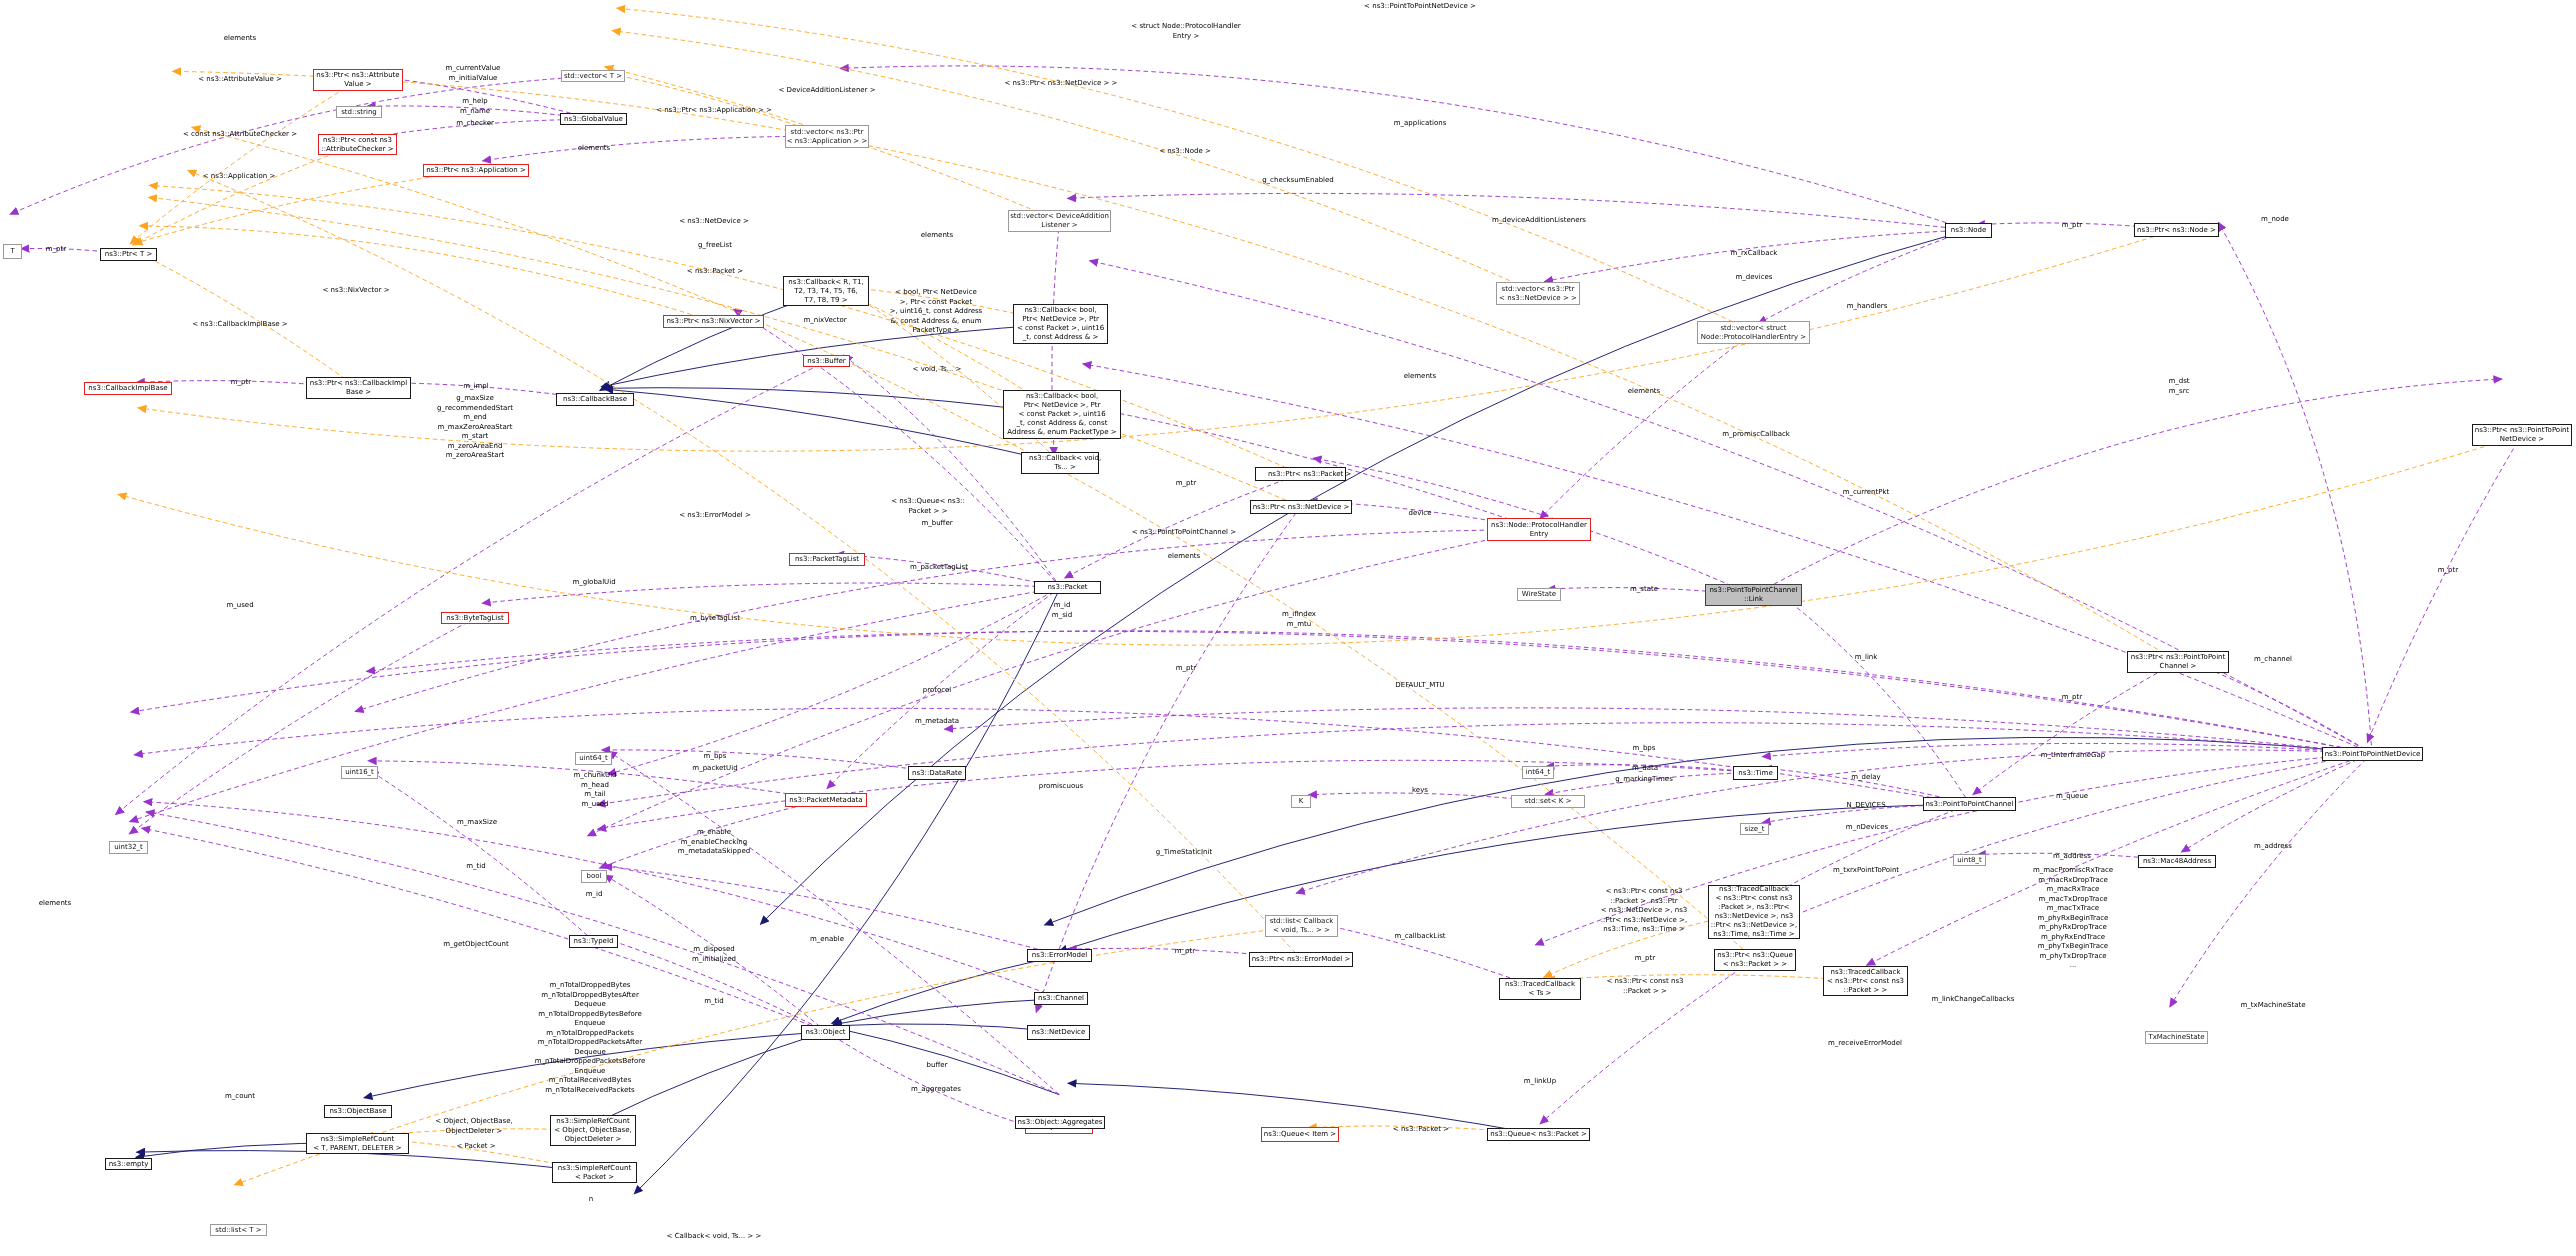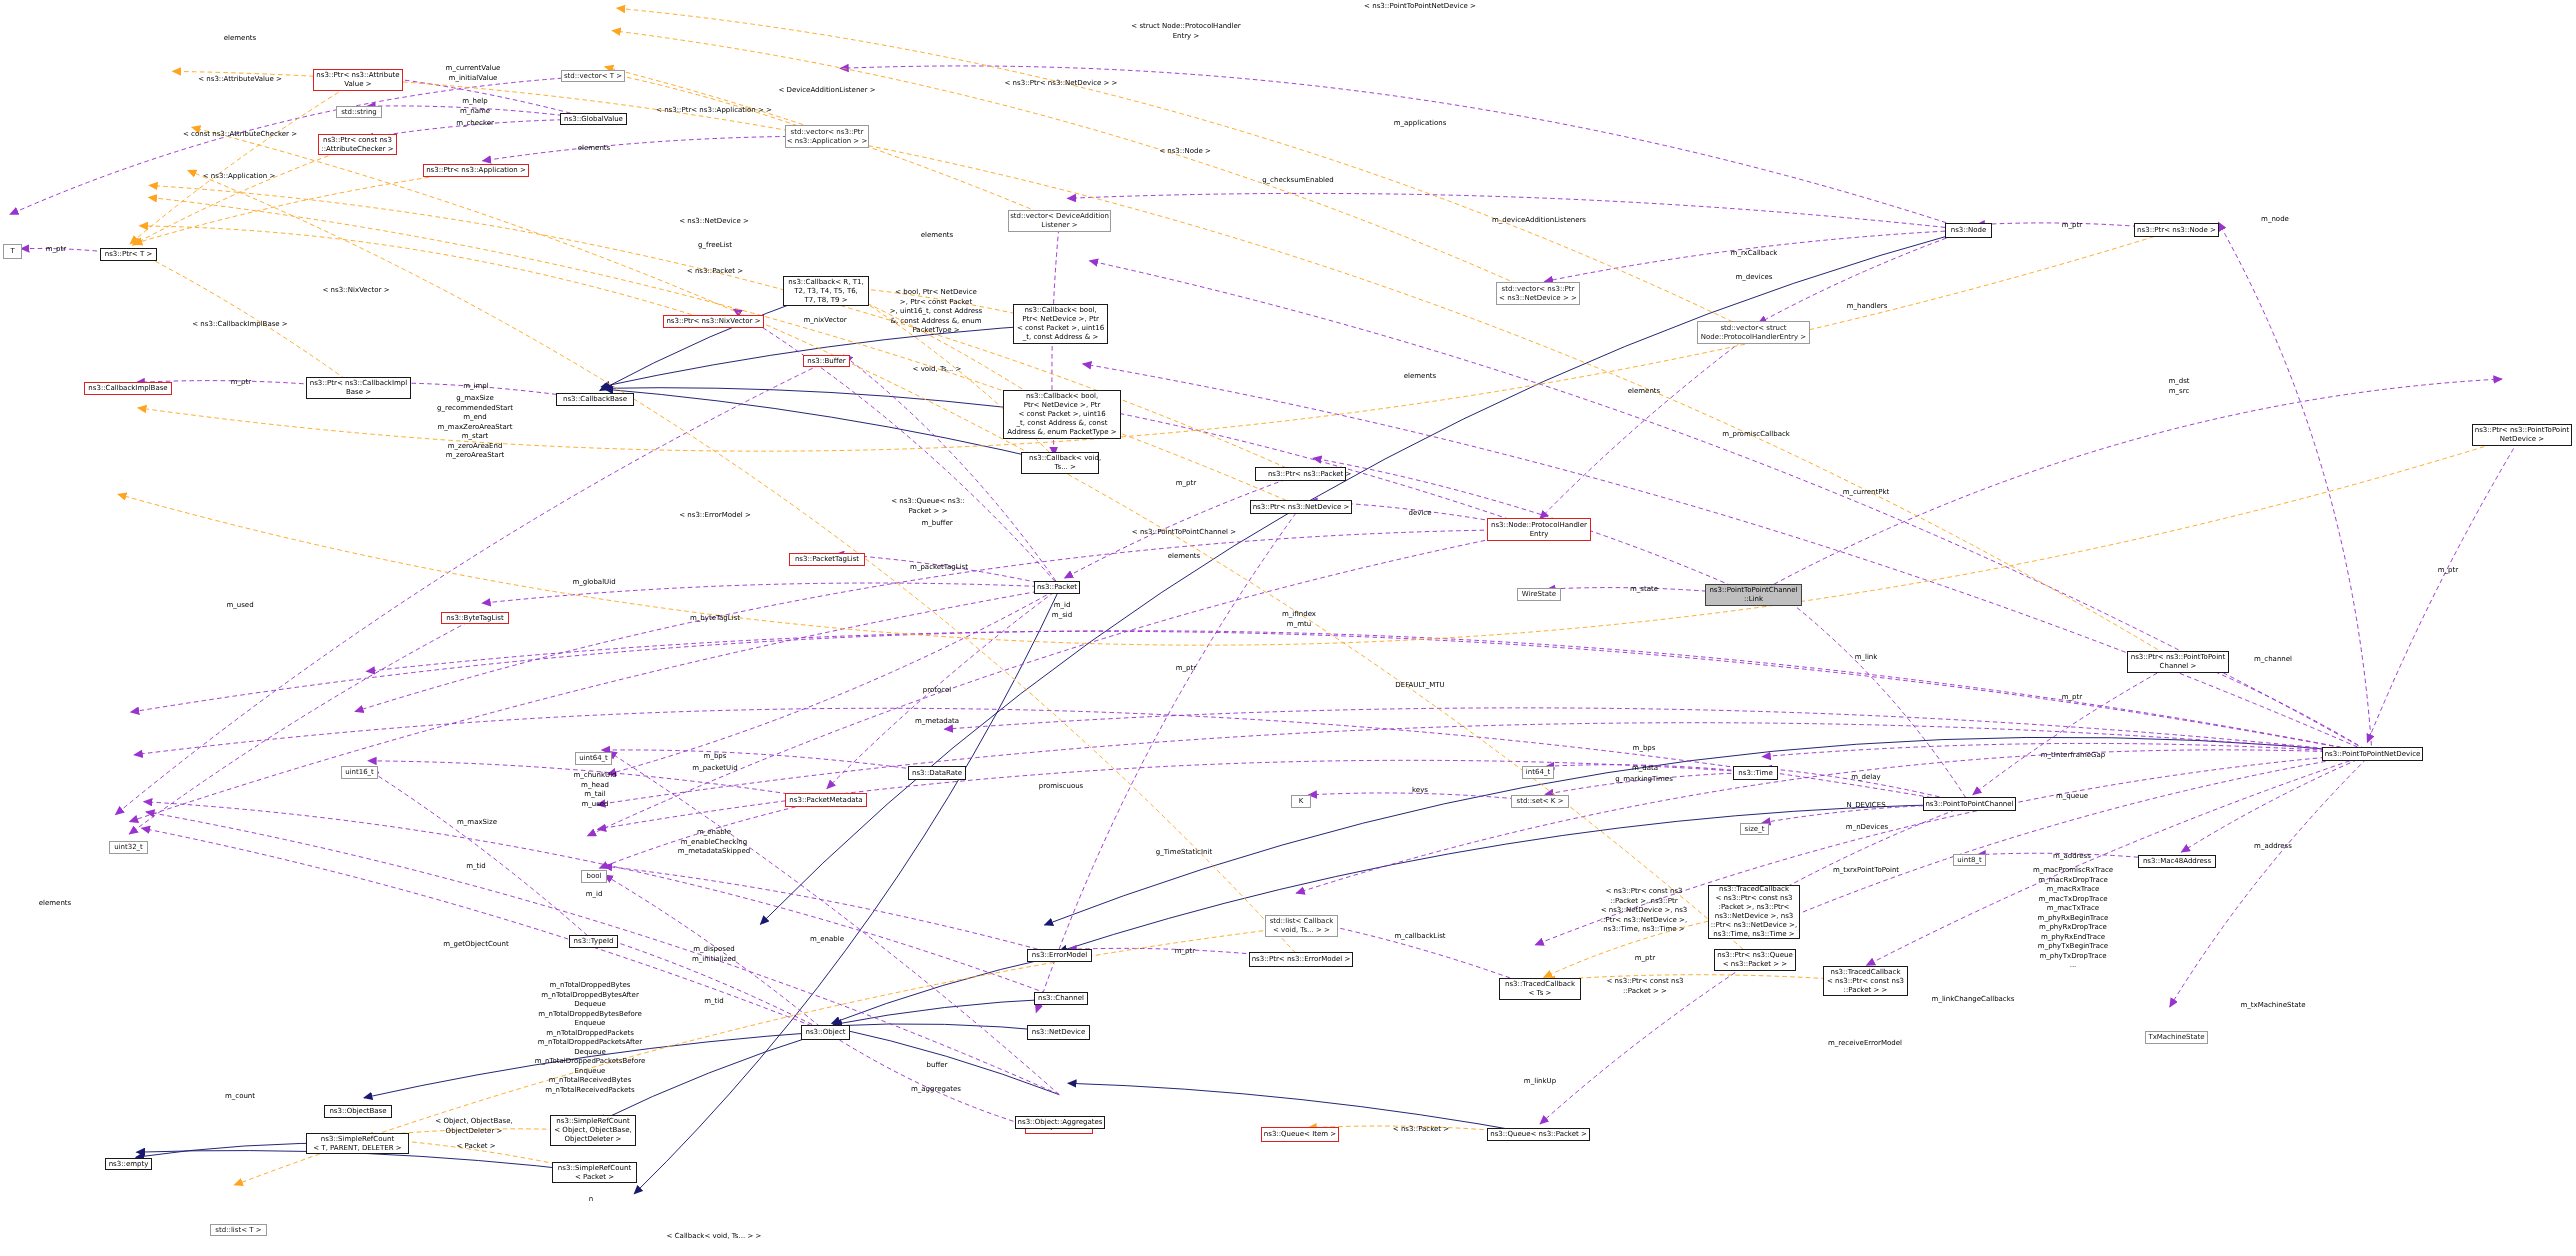--- a/index.html
+++ b/index.html
@@ -224,21 +224,21 @@
       </div>
       <div class="node n" style="left: 556px; top: 393px; width: 78px; height: 13px;">
         <div>ns3::CallbackBase</div>
       </div>
       <div class="node r" style="left: 441px; top: 612px; width: 68px; height: 12.3px;">
         <div>ns3::ByteTagList</div>
       </div>
       <div class="node r" style="left: 789px; top: 553px; width: 76px; height: 13px;">
         <div>ns3::PacketTagList</div>
       </div>
-      <div class="node n" style="left: 1034px; top: 581px; width: 46px; height: 13.4px;">
+      <div class="node n" style="left: 1034px; top: 581px; width: 67px; height: 13.4px;">
         <div>ns3::Packet</div>
       </div>
       <div class="node n" style="left: 1255px; top: 467px; width: 91px; height: 14px; padding-left: 20px;">
         <div>ns3::Ptr&lt; ns3::Packet &gt;</div>
       </div>
       <div class="node n" style="left: 1250px; top: 500px; width: 102px; height: 14px;">
         <div>ns3::Ptr&lt; ns3::NetDevice &gt;</div>
       </div>
       <div class="node e" style="left: 1496px; top: 282px; width: 84px; height: 23px;">
         <div>std::vector&lt; ns3::Ptr</div>
@@ -292,21 +292,21 @@
       </div>
       <div class="node e" style="left: 1522px; top: 766px; width: 32px; height: 13px;">
         <div>int64_t</div>
       </div>
       <div class="node n" style="left: 1733px; top: 766px; width: 45px; height: 14px;">
         <div>ns3::Time</div>
       </div>
       <div class="node e" style="left: 1291px; top: 795px; width: 20px; height: 13px;">
         <div>K</div>
       </div>
-      <div class="node e" style="left: 1511px; top: 795px; width: 58px; height: 13px;">
+      <div class="node e" style="left: 1511px; top: 795px; width: 74px; height: 13px;">
         <div>std::set&lt; K &gt;</div>
       </div>
       <div class="node e" style="left: 1740px; top: 823px; width: 29px; height: 12.3px;">
         <div>size_t</div>
       </div>
       <div class="node n" style="left: 1708px; top: 885px; width: 92px; height: 54px;">
         <div>ns3::TracedCallback</div>
         <div>&lt; ns3::Ptr&lt; const ns3</div>
         <div>:Packet &gt;, ns3::Ptr&lt;</div>
         <div>ns3::NetDevice &gt;, ns3</div>

